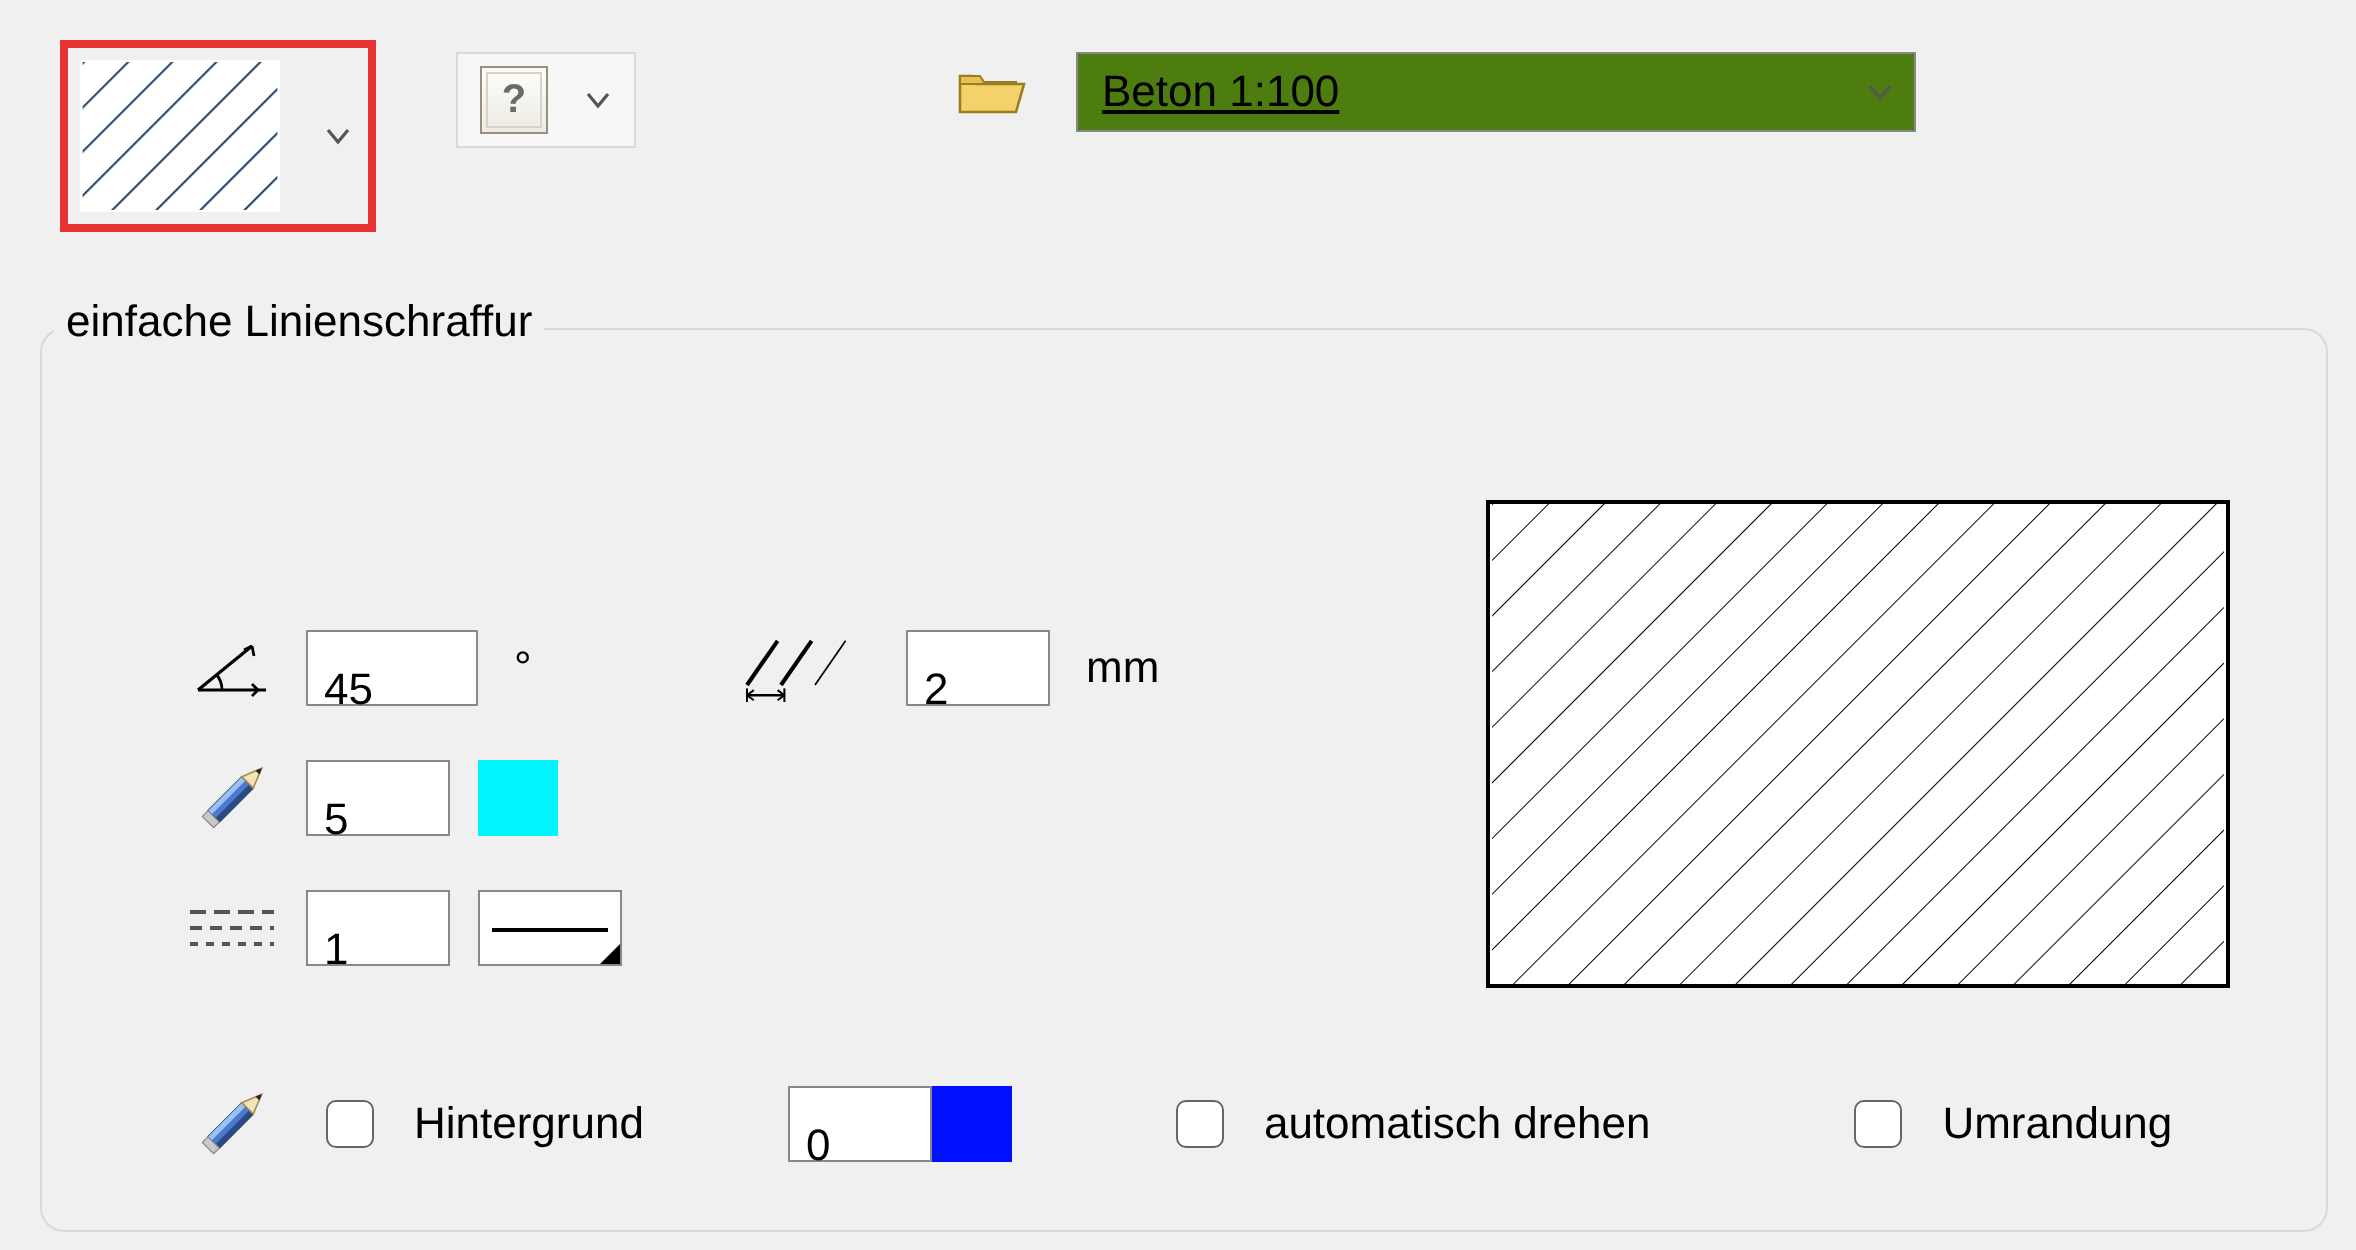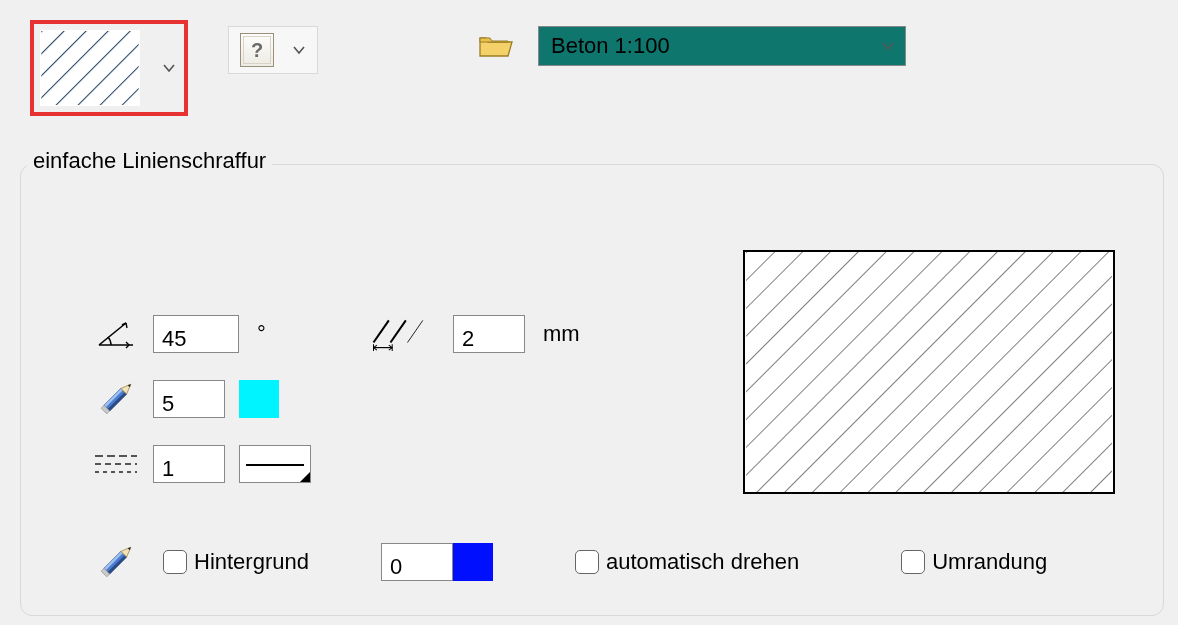--- a/index.html
+++ b/index.html
@@ -81,29 +81,30 @@
   .folder-icon {
     margin-left: 160px;
     margin-top: 12px;
     width: 36px; height: 28px;
   }
   .folder-icon svg { width:100%; height:100%; }
 
   .preset-select {
     margin-left: 24px;
     margin-top: 6px;
-    width: 368px;
+    width: 420px;
     height: 40px;
-    background: #0f766e;
+    background: #4d7c0f;
     border: 1px solid #888;
     display: flex;
     align-items: center;
     justify-content: space-between;
     padding: 0 10px 0 12px;
     font-size: 22px;
+    text-decoration: underline;
   }
 
   
   .group {
     position: absolute;
     left: 20px;
     top: 164px;
     right: 14px;
     height: 452px;
     border: 1px solid #d9d9d9;
@@ -118,22 +119,22 @@
     font-size: 22px;
   }
 
   .row { position: absolute; display:flex; align-items:center; gap: 14px; }
   .icon-slot { width: 46px; height: 34px; display:flex; align-items:center; justify-content:center; }
   .icon-slot svg { width: 100%; height: 100%; }
 
   .num-input {
     width: 86px; height: 38px;
     background:#fff; border:1px solid #888;
-    display:flex; align-items:flex-end;
-    padding: 0 8px;
+    display:flex; align-items:flex-start;
+    padding: 16px 8px;
     font-size: 22px;
   }
   .num-input.small { width: 72px; }
 
   .unit { font-size: 22px; margin-left: 4px; }
 
   .color-swatch {
     width: 40px; height: 38px;
     border: none;
   }
@@ -158,21 +159,21 @@
     width:46px;height:30px;
   }
 
   
   .checkbox {
     width: 24px; height: 24px;
     background:#fff; border:1px solid #666; border-radius:5px;
     flex-shrink:0;
   }
   .check-label { font-size: 22px; }
-  .check-group { display:flex; align-items:center; gap:7px; }
+  .check-group { display:flex; align-items:center; gap:20px; }
 
   
   .preview {
     position:absolute;
     top: 85px;
     left: 722px;
     width: 372px;
     height: 244px;
     background:#fff;
     border: 2.5px solid #000;

